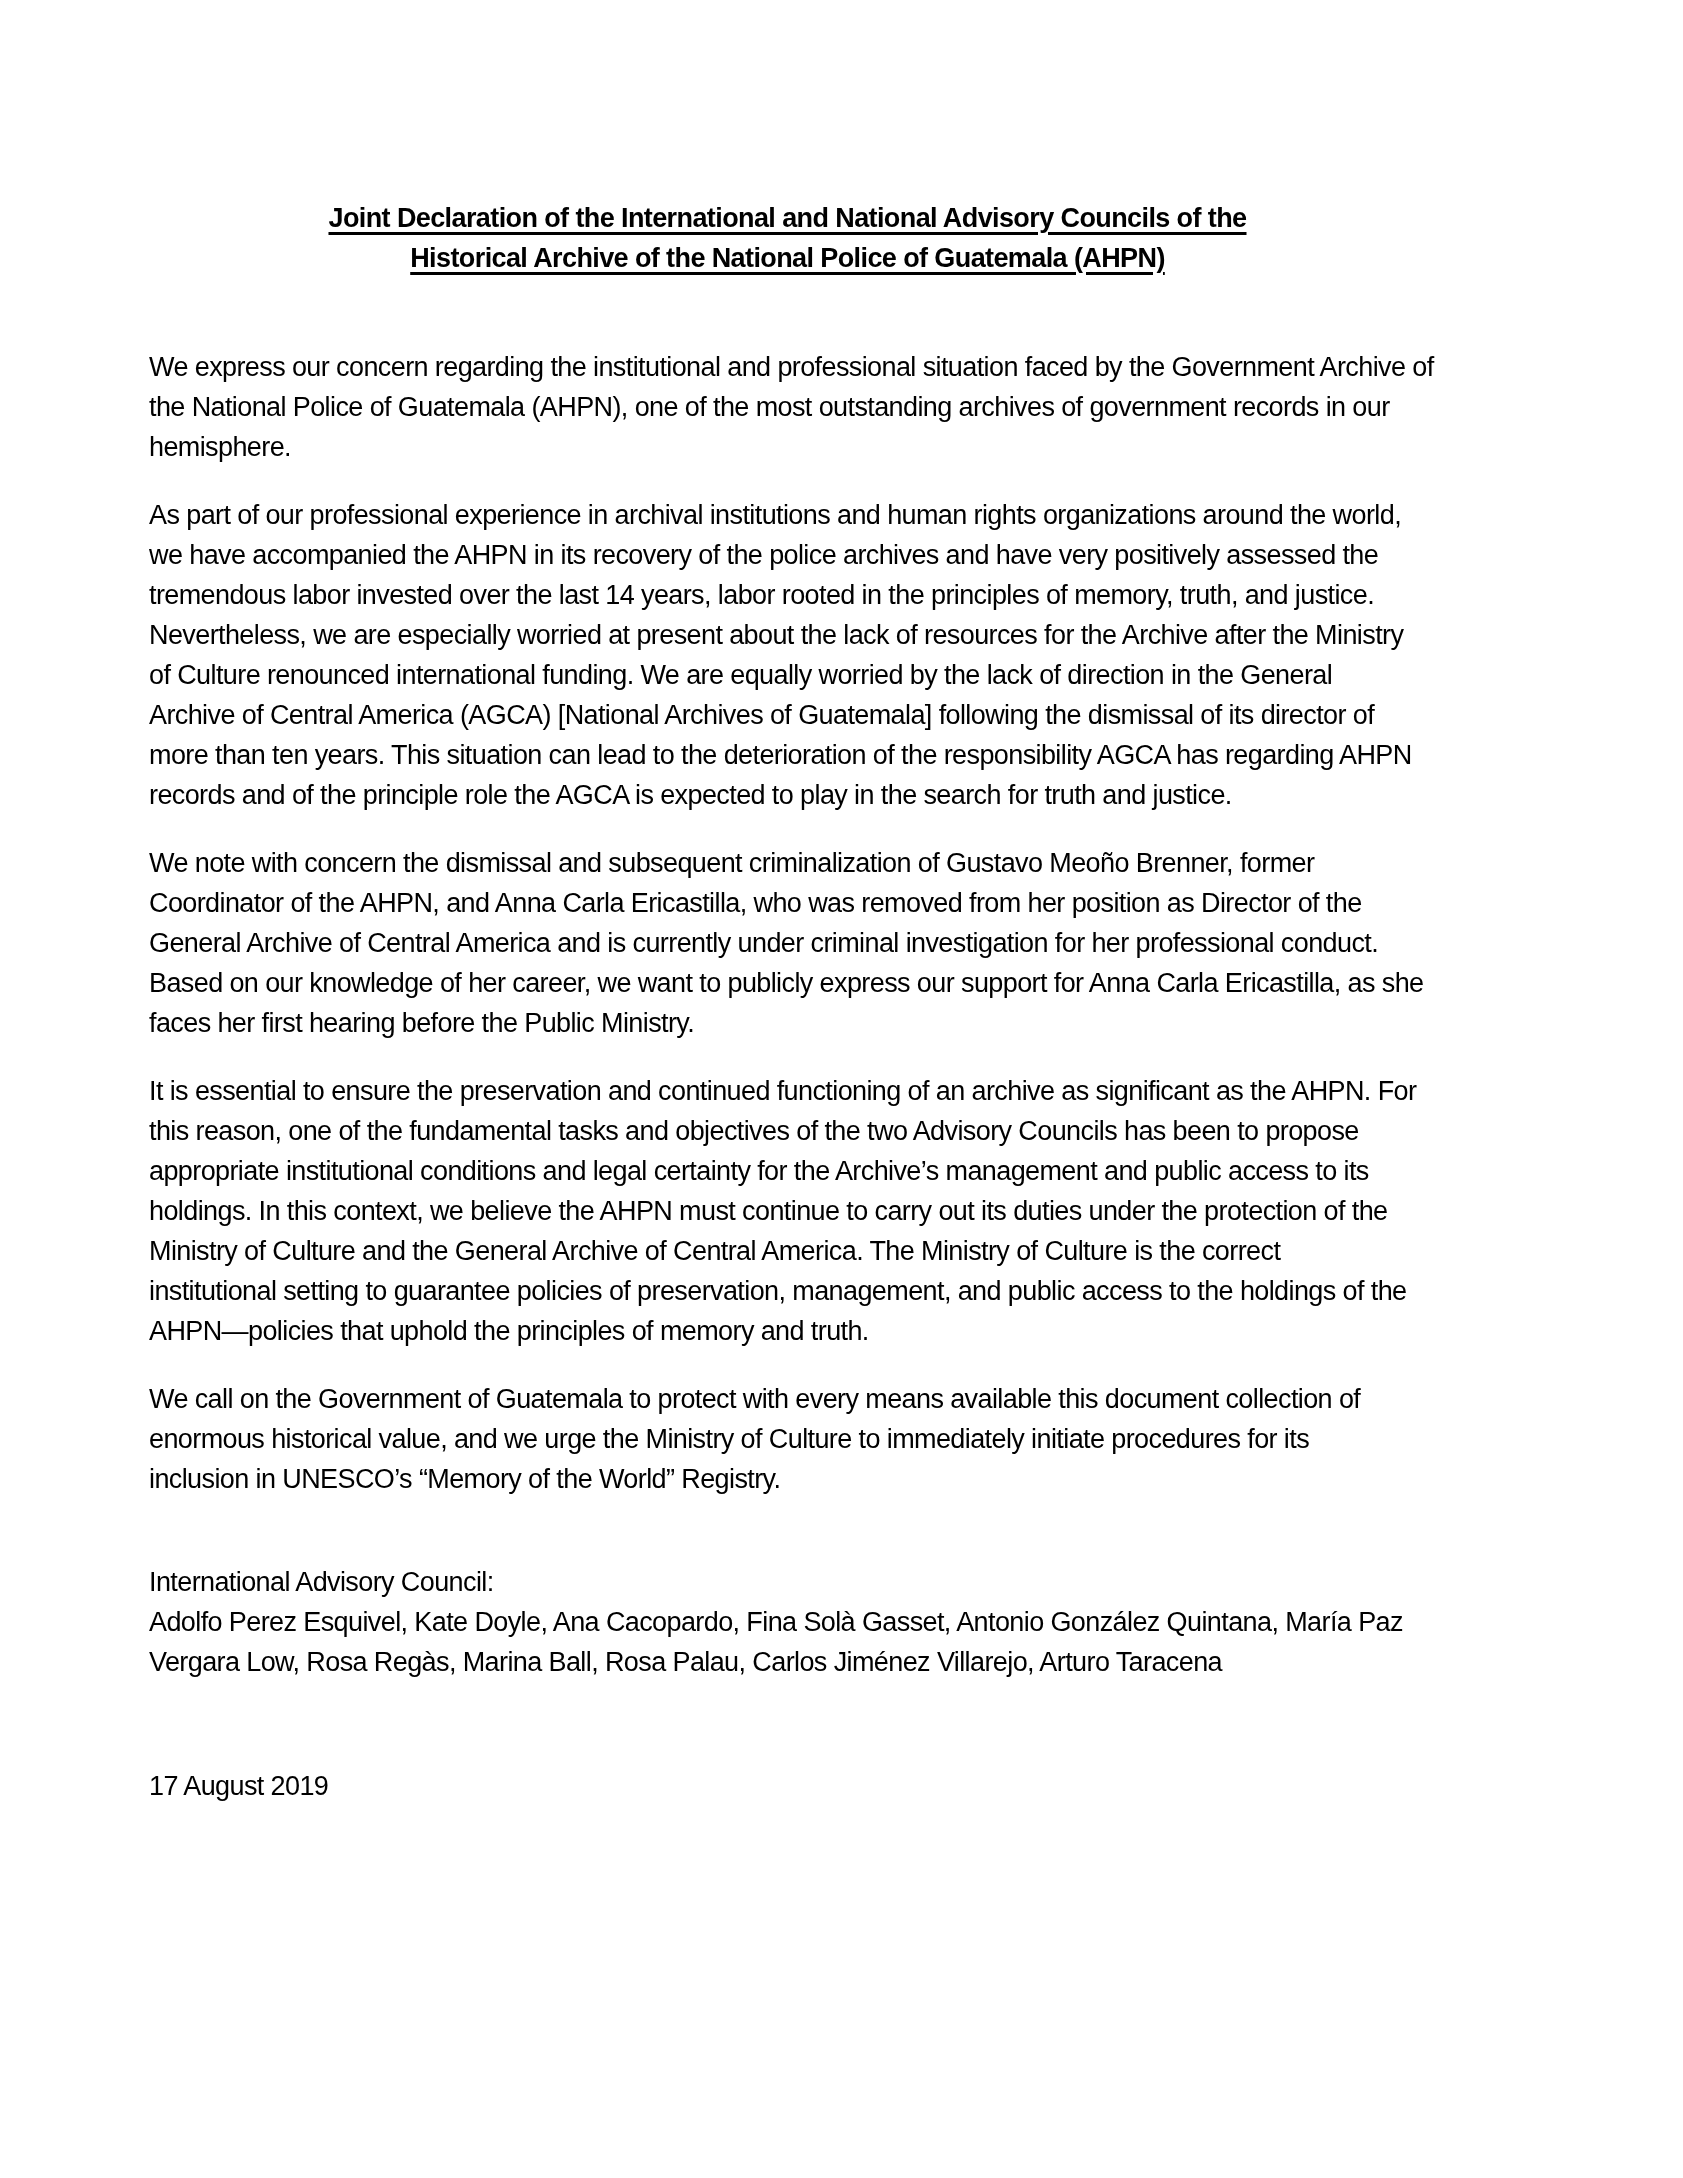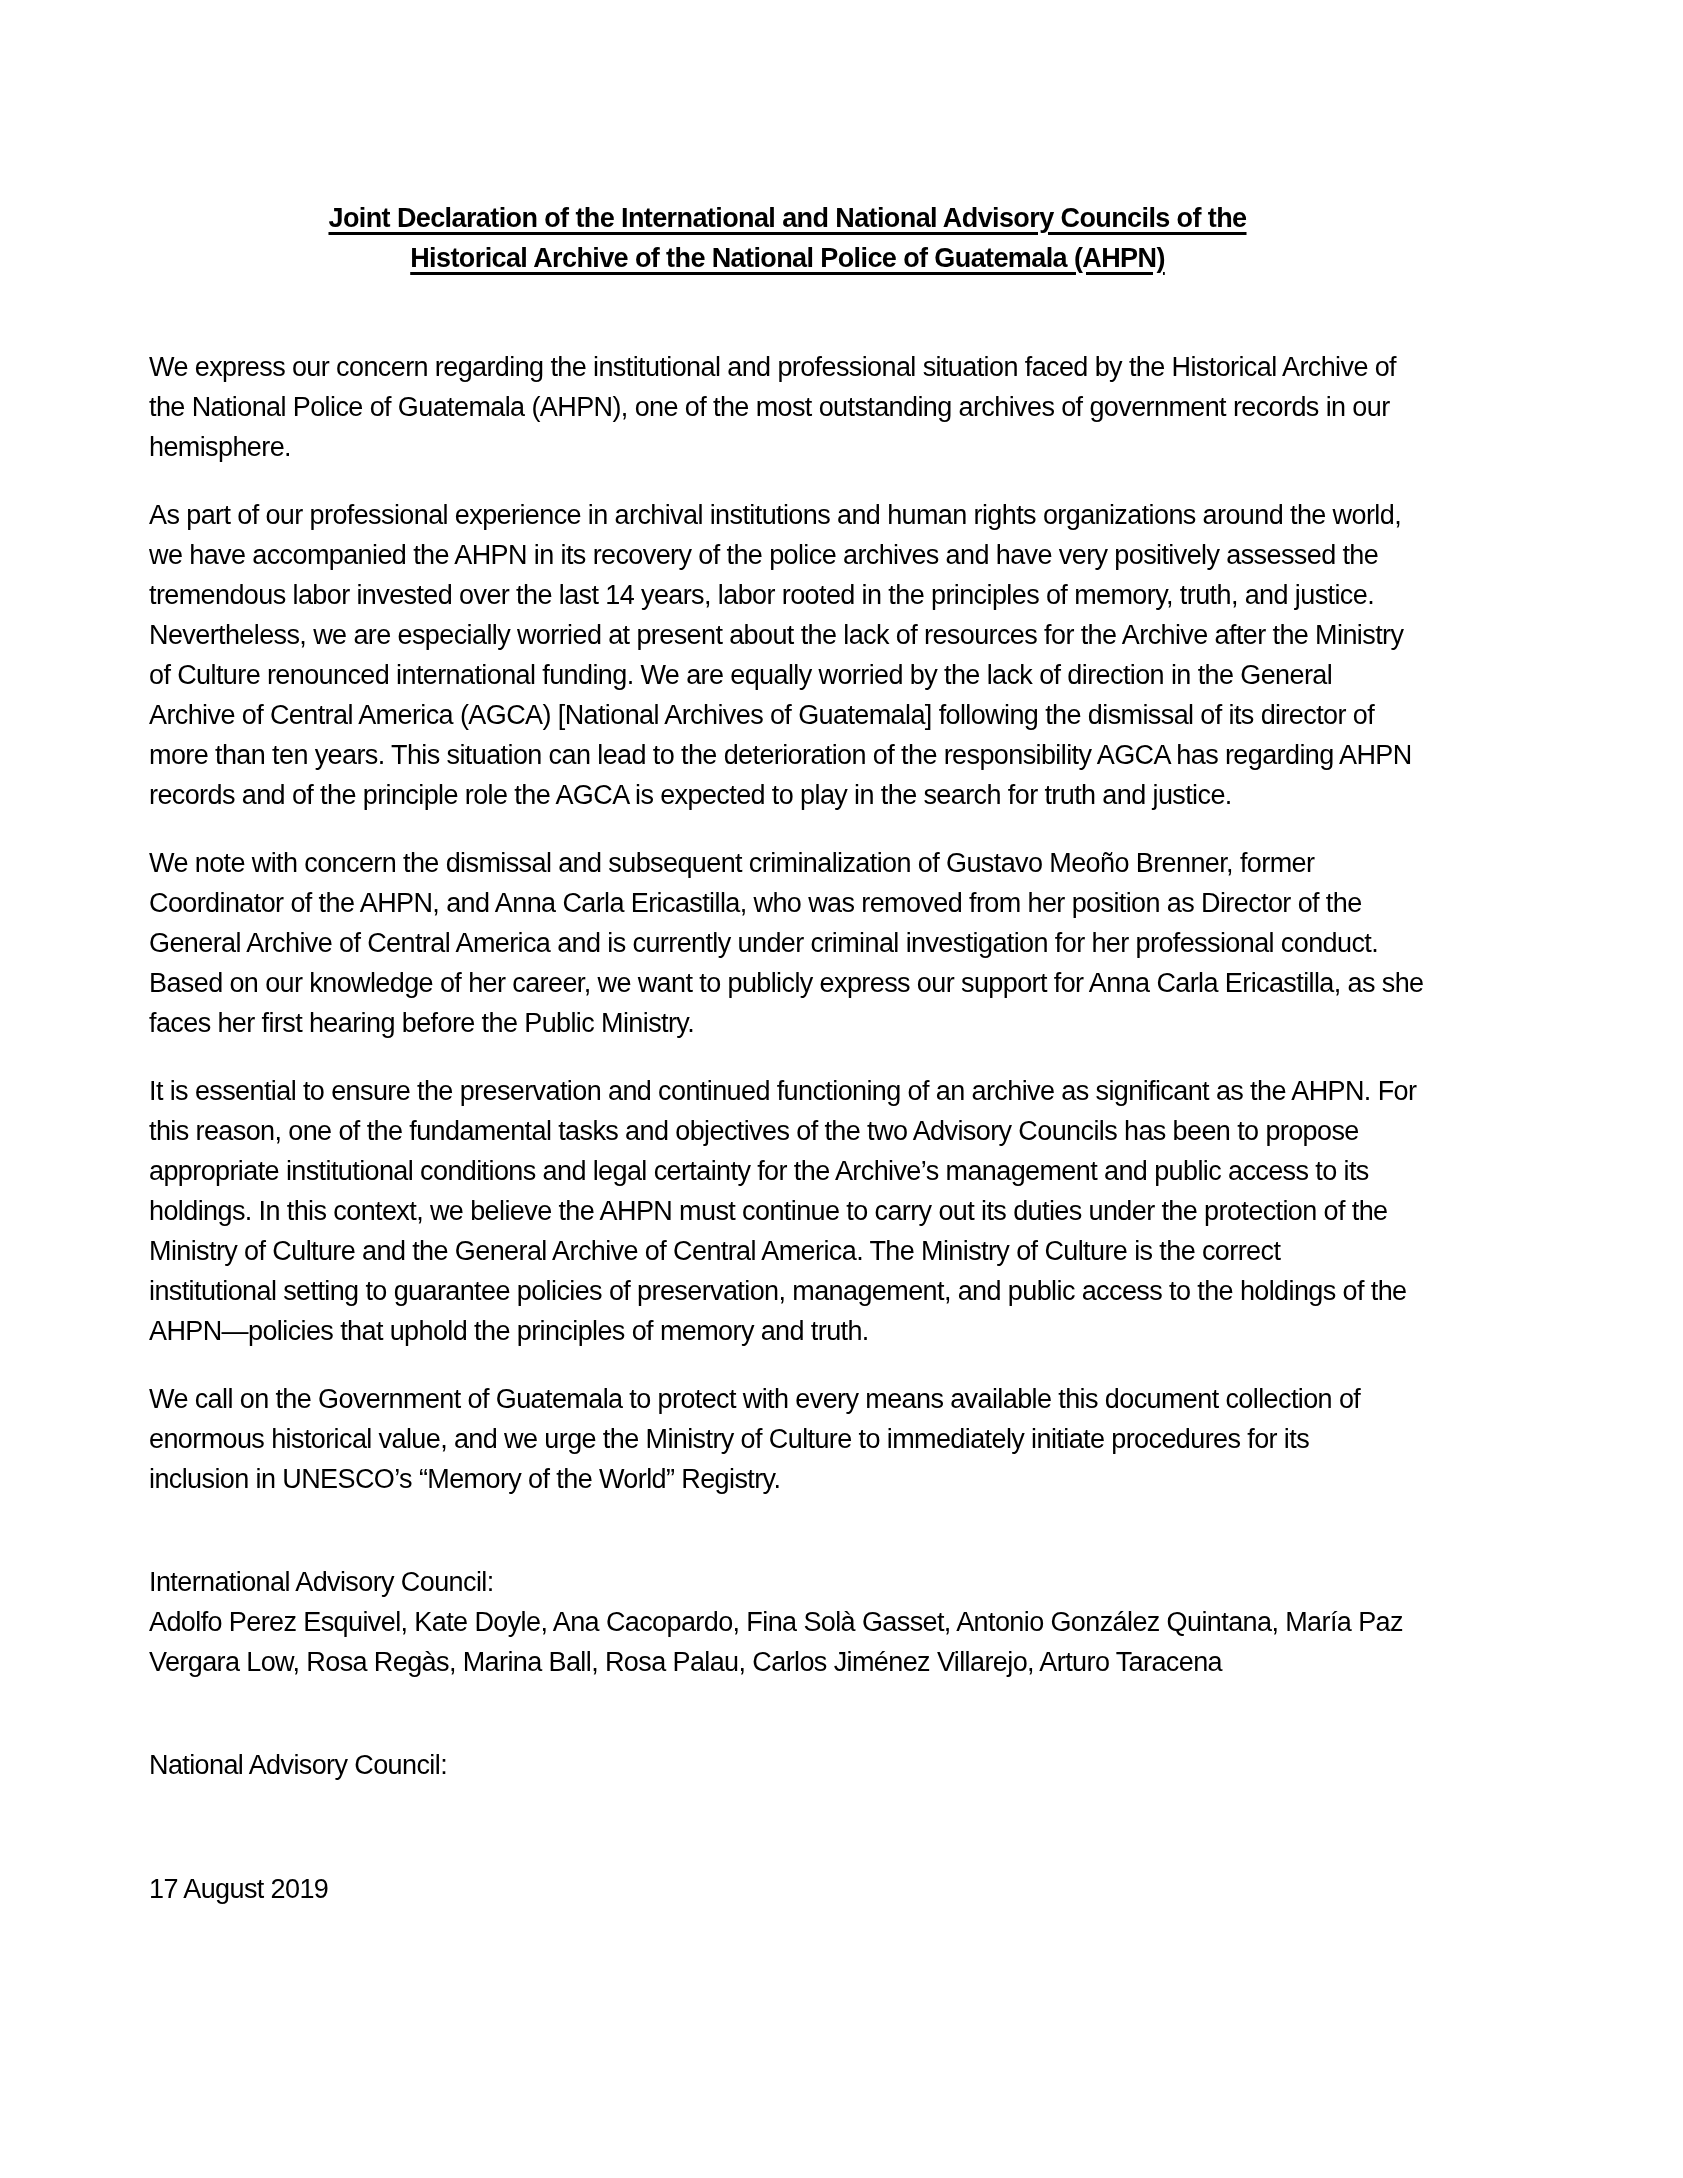--- a/index.html
+++ b/index.html
@@ -56,21 +56,21 @@
   }
 </style>
 </head>
 <body>
 
 <div class="page">
 
   <h1 class="doc-title">Joint Declaration of the International and National Advisory Councils of the
 Historical Archive of the National Police of Guatemala (AHPN)</h1>
 
-  <p class="para">We express our concern regarding the institutional and professional situation faced by the Historical Archive of
+  <p class="para">We express our concern regarding the institutional and professional situation faced by the Government Archive of
 the National Police of Guatemala (AHPN), one of the most outstanding archives of government records in our
 hemisphere.</p>
 
   <p class="para">As part of our professional experience in archival institutions and human rights organizations around the world,
 we have accompanied the AHPN in its recovery of the police archives and have very positively assessed the
 tremendous labor invested over the last 14 years, labor rooted in the principles of memory, truth, and justice.
 Nevertheless, we are especially worried at present about the lack of resources for the Archive after the Ministry
 of Culture renounced international funding. We are equally worried by the lack of direction in the General
 Archive of Central America (AGCA) [National Archives of Guatemala] following the dismissal of its director of
 more than ten years. This situation can lead to the deterioration of the responsibility AGCA has regarding AHPN
@@ -94,19 +94,18 @@
 enormous historical value, and we urge the Ministry of Culture to immediately initiate procedures for its
 inclusion in UNESCO’s “Memory of the World” Registry.</p>
 
   <div class="council-section">
     <p class="council-heading">International Advisory Council:</p>
     <p class="council-members">Adolfo Perez Esquivel, Kate Doyle, Ana Cacopardo, Fina Solà Gasset, Antonio González Quintana, María Paz
 Vergara Low, Rosa Regàs, Marina Ball, Rosa Palau, Carlos Jiménez Villarejo, Arturo Taracena</p>
   </div>
 
   <div class="council-section">
-    <p class="council-heading">National Advisory Council:</p>
   </div>
 
   <p class="doc-date">17 August 2019</p>
 
 </div>
 
 
 </body></html>

